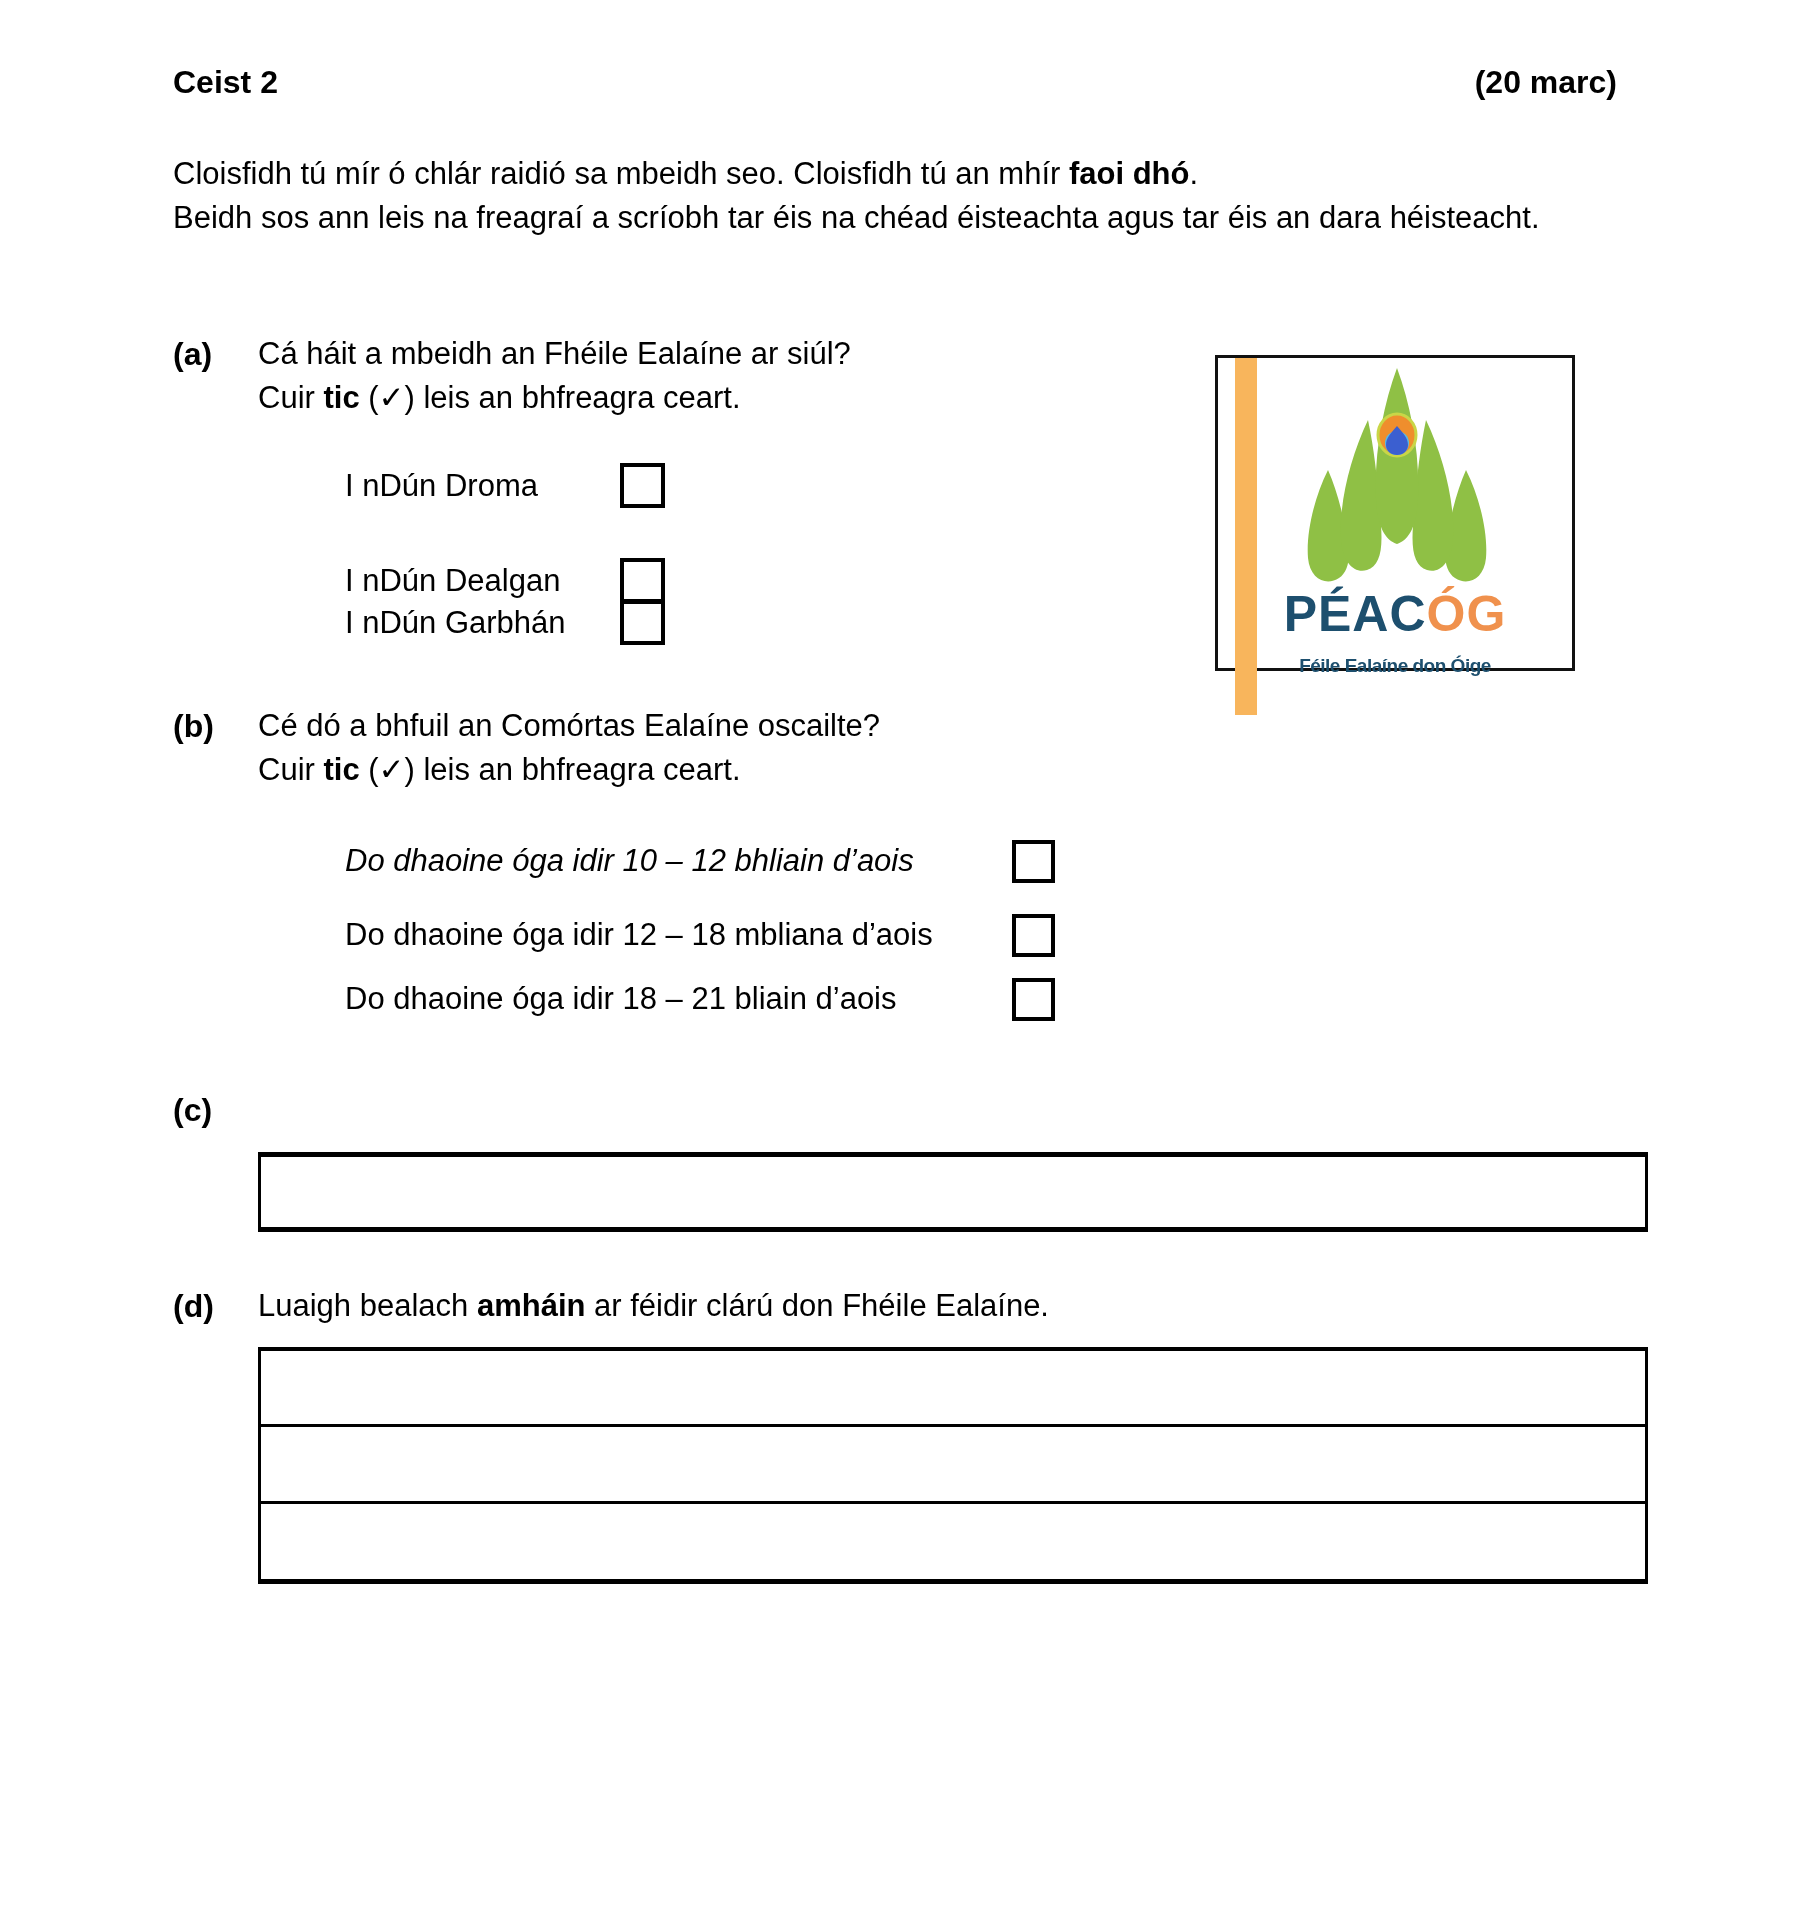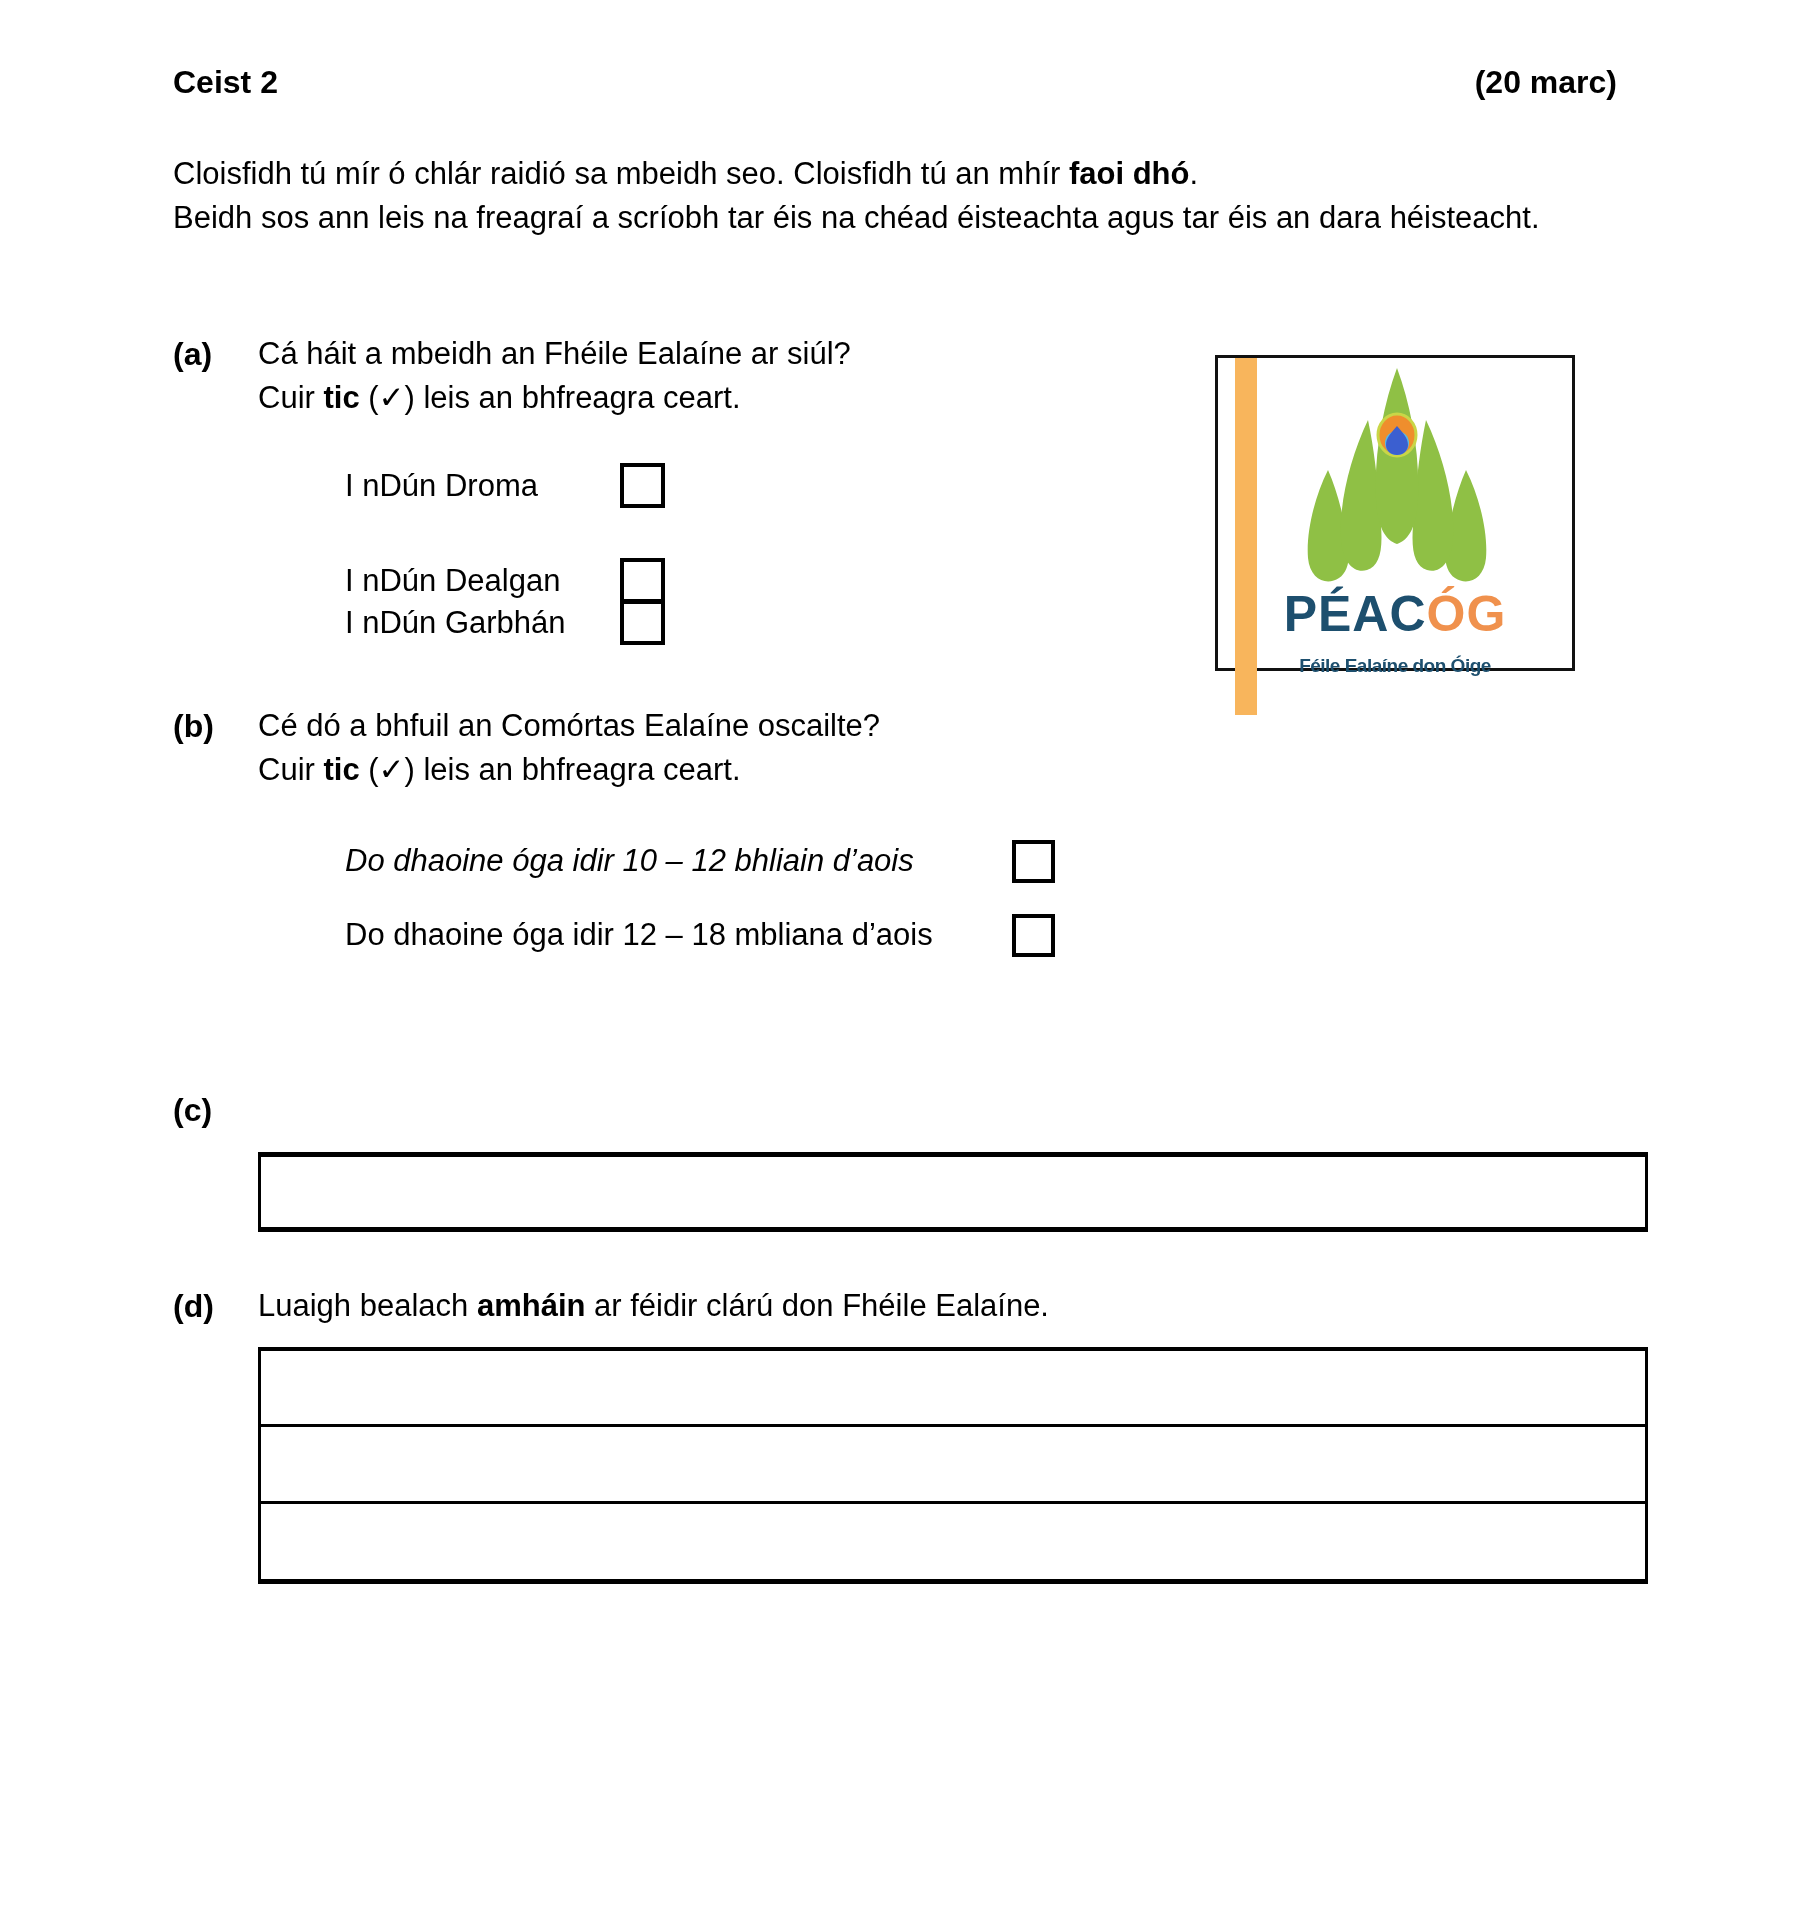--- a/index.html
+++ b/index.html
@@ -128,20 +128,24 @@
   </div>
 
   <div class="optrow" style="top:839px;font-style:italic;">
     <div class="opt-b-label">Do dhaoine óga idir 10 – 12 bhliain d’aois</div>
     <div class="cb cb-b"></div>
   </div>
   <div class="optrow" style="top:913px;">
     <div class="opt-b-label">Do dhaoine óga idir 12 – 18 mbliana d’aois</div>
     <div class="cb cb-b"></div>
   </div>
+  <div class="optrow" style="top:977px;">
+    <div class="opt-b-label">Do dhaoine óga idir 18 – 21 bliain d’aois</div>
+    <div class="cb cb-b"></div>
+  </div>
 
   <div class="abs plabel" style="top:1088px;">(c)</div>
   <div class="abs cbox"></div>
 
   <div class="abs plabel" style="top:1284px;">(d)</div>
   <div class="abs ptext" style="top:1284px;"><span>Luaigh bealach </span><span class="b">amháin</span><span> ar féidir clárú don Fhéile Ealaíne.</span></div>
   <div class="abs dbox">
     <div class="dline"></div>
     <div class="dline"></div>
     <div class="dline"></div>

